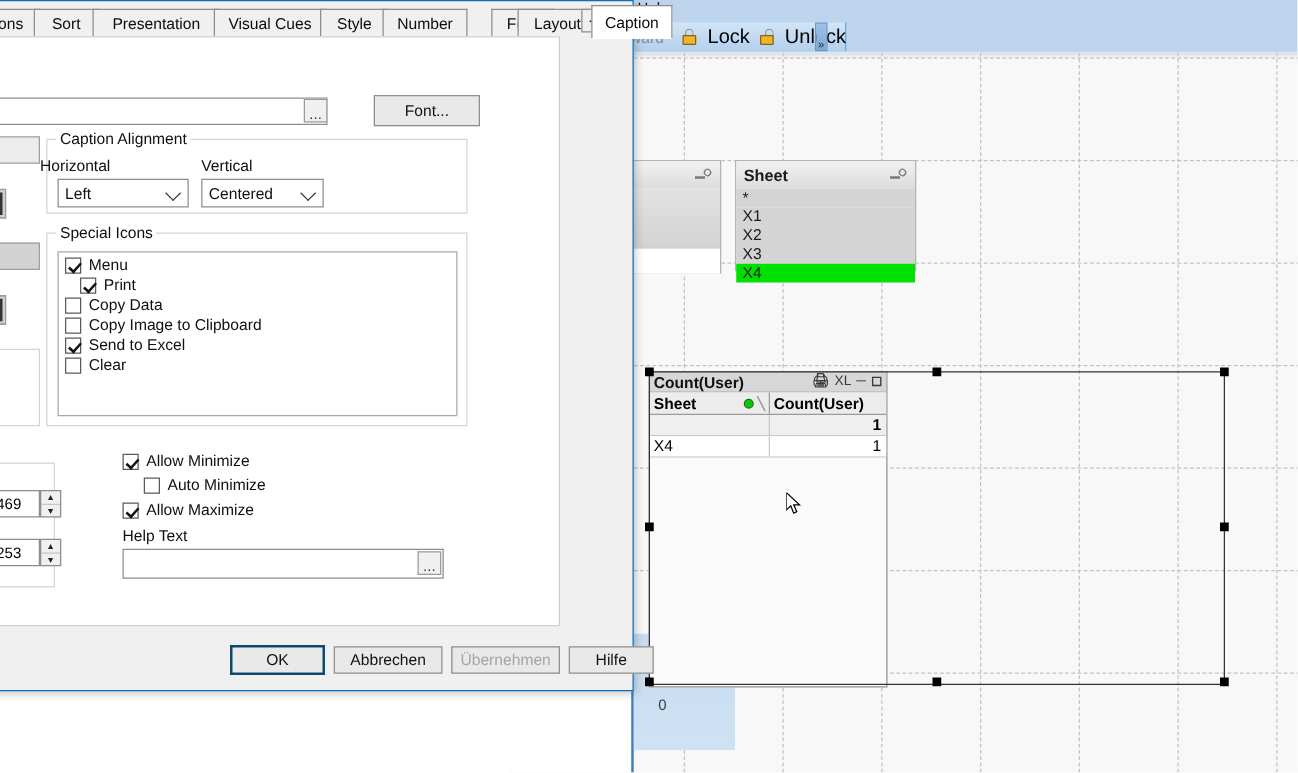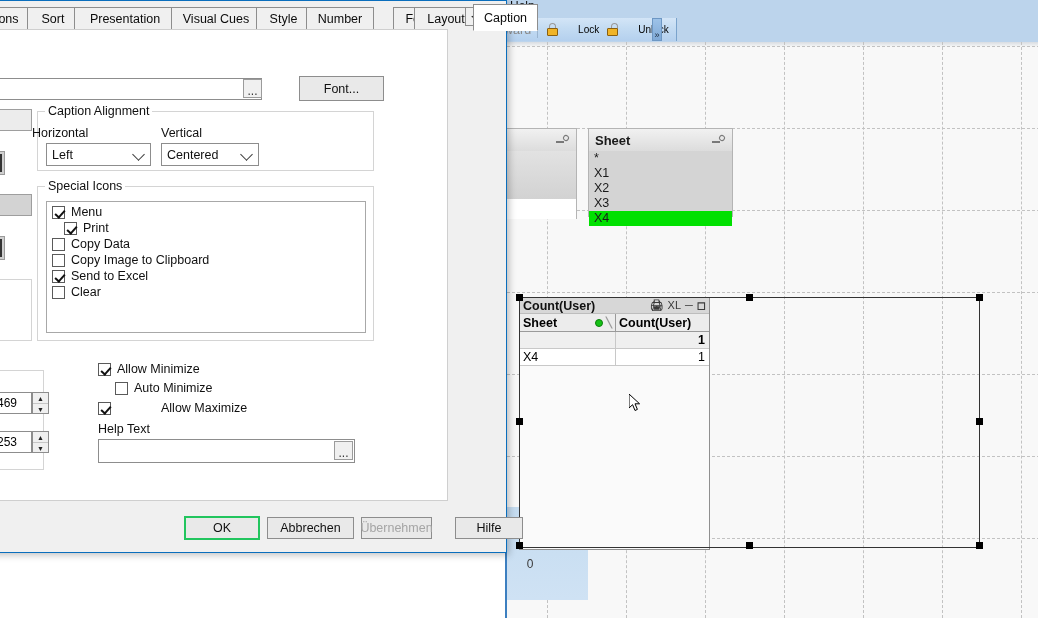--- a/index.html
+++ b/index.html
@@ -23,21 +23,21 @@
     background:#bcd4ec;
   }
   .tb-strip{
     position:absolute;left:0;top:2px;height:23px;
     background:linear-gradient(to bottom,#d3e5f7 0%,#c3dbf2 45%,#b4d0ee 100%);
     border-right:1px solid #7aa3cc;
     display:flex;align-items:center;padding:0 2px;gap:3px;
   }
   .tb-text{font-size:12.5px;color:#8a8a8a;padding-left:2px;}
   .tb-sep{width:1px;height:16px;background:#9ab4cf;margin:0 3px;}
-  .tb-btn{display:flex;align-items:center;gap:19px;font-size:10px;color:#000;padding:1px 2px;}
+  .tb-btn{display:flex;align-items:center;gap:8px;font-size:16px;color:#000;padding:1px 2px;}
   .lock-ico{width:13px;height:13px;position:relative;display:inline-block;}
   .lock-ico .body{position:absolute;left:1px;top:5px;width:11px;height:8px;background:#f0b428;border:1px solid #8a6011;box-sizing:border-box;border-radius:1px;}
   .lock-ico .shackle{position:absolute;left:3px;top:0px;width:7px;height:6px;border:1.6px solid #9a9a9a;border-bottom:none;border-radius:4px 4px 0 0;box-sizing:border-box;}
   .lock-ico.open .shackle{left:5px;}
   .tb-grip{
     position:absolute;top:2px;width:10px;height:23px;
     background:linear-gradient(to bottom,#9dc2e8,#7fa9d6);
     border:1px solid #6d97c4;box-sizing:border-box;
     display:flex;align-items:flex-end;justify-content:center;
     color:#1b2a3a;font-size:9px;line-height:10px;
@@ -121,21 +121,21 @@
     background:#fff;border:1px solid #cfcfcf;box-sizing:border-box;}
 
   .lbl{position:absolute;font-size:12.5px;color:#101010;}
   .tbox{position:absolute;background:#fff;border:1px solid #8d8d8d;box-sizing:border-box;}
   .ellip{position:absolute;width:19px;height:19px;border:1px solid #9b9b9b;background:#f0f0f0;
     box-sizing:border-box;display:flex;align-items:flex-end;justify-content:center;
     font-size:12px;color:#333;line-height:12px;}
   .btn{position:absolute;background:#e9e9e9;border:1px solid #8d8d8d;box-sizing:border-box;
     display:flex;align-items:center;justify-content:center;font-size:12.5px;color:#111;}
   .btn.disabled{color:#a5a5a5;background:#e9e9e9;}
-  .btn.default{border:2px solid #22c55e;}
+  .btn.default{border:2px solid #0c4a6e;}
 
   .group{position:absolute;border:1px solid #d4d4d4;box-sizing:border-box;}
   .group>.gt{position:absolute;top:-8px;left:7px;background:#fff;padding:0 3px;font-size:12.5px;color:#101010;}
 
   .combo{position:absolute;background:#fff;border:1px solid #8d8d8d;box-sizing:border-box;
     display:flex;align-items:center;padding-left:5px;font-size:12.5px;color:#101010;}
   .combo .chev{position:absolute;right:7px;top:6px;width:8px;height:8px;
     border-right:1.4px solid #3a3a3a;border-bottom:1.4px solid #3a3a3a;transform:rotate(45deg);}
 
   .swatch-bar{position:absolute;background:#ececec;border:1px solid #9e9e9e;box-sizing:border-box;}
@@ -402,39 +402,39 @@
     </div>
 
     <div class="chk on" style="left:166px;top:332px;">
       <span class="box"></span>
       <span>Allow Minimize</span>
       </div>
     <div class="chk" style="left:183px;top:351px;">
       <span class="box"></span>
       <span>Auto Minimize</span>
       </div>
-    <div class="chk on" style="left:166px;top:371px;gap:44px;">
+    <div class="chk on" style="left:166px;top:371px;">
       <span class="box"></span>
       <span>Allow Maximize</span>
       </div>
 
     <div class="lbl" style="left:166px;top:392px;">Help Text</div>
     <div class="tbox" style="left:166px;top:409px;width:257px;height:24px;"></div>
     <div class="ellip" style="left:402px;top:411px;">
       <span>...</span>
     </div>
   </div>
 
   <div class="btnbar">
     <div class="btn default" style="left:243px;top:11px;width:76px;height:24px;">
       <span>OK</span>
       </div>
     <div class="btn" style="left:326px;top:12px;width:87px;height:22px;">
       <span>Abbrechen</span>
       </div>
-    <div class="btn disabled" style="left:420px;top:12px;width:71px;height:22px;">
+    <div class="btn disabled" style="left:420px;top:12px;width:87px;height:22px;">
       <span>Übernehmen</span>
       </div>
     <div class="btn" style="left:514px;top:12px;width:68px;height:22px;">
       <span>Hilfe</span>
       </div>
   </div>
 </div>
 
 </body></html>

